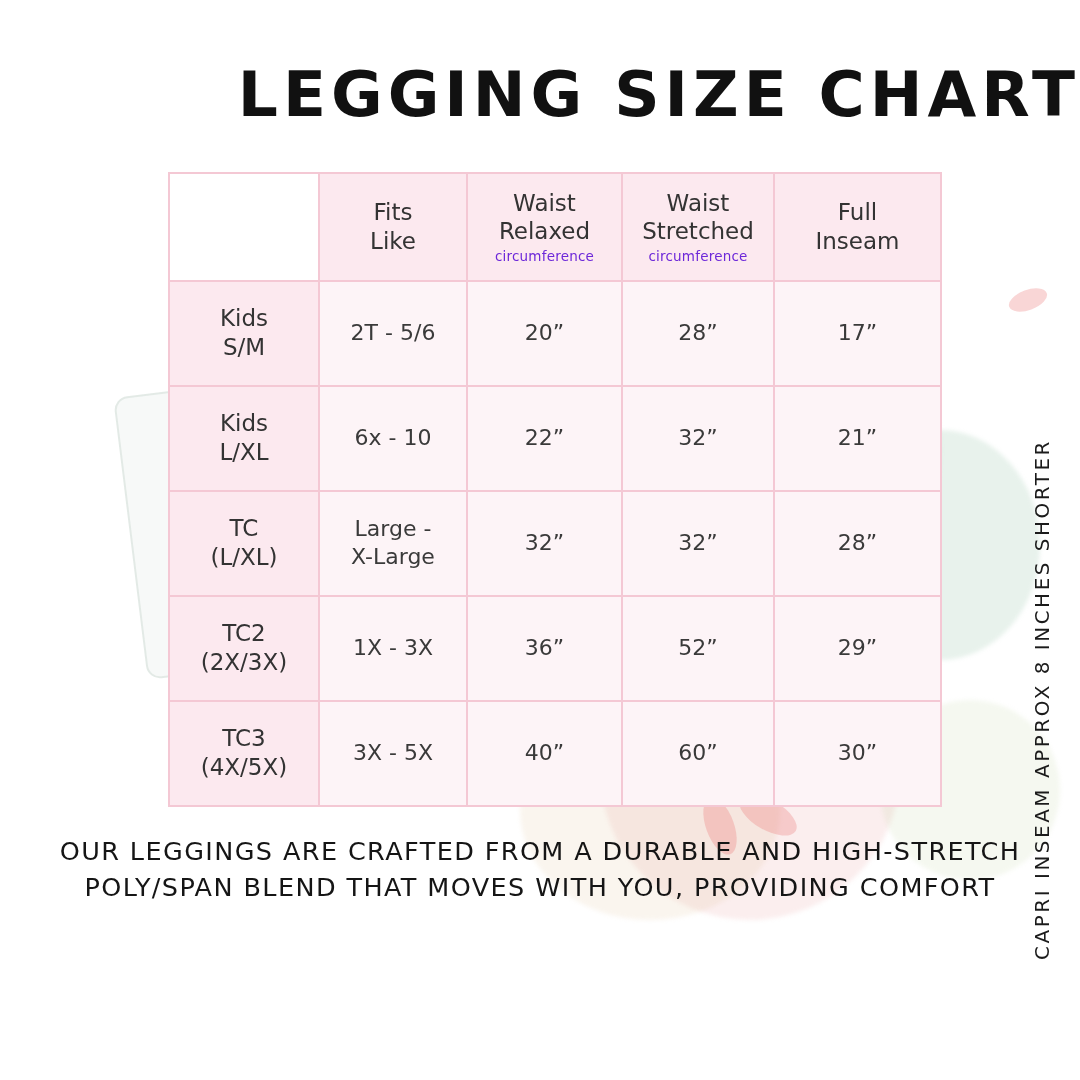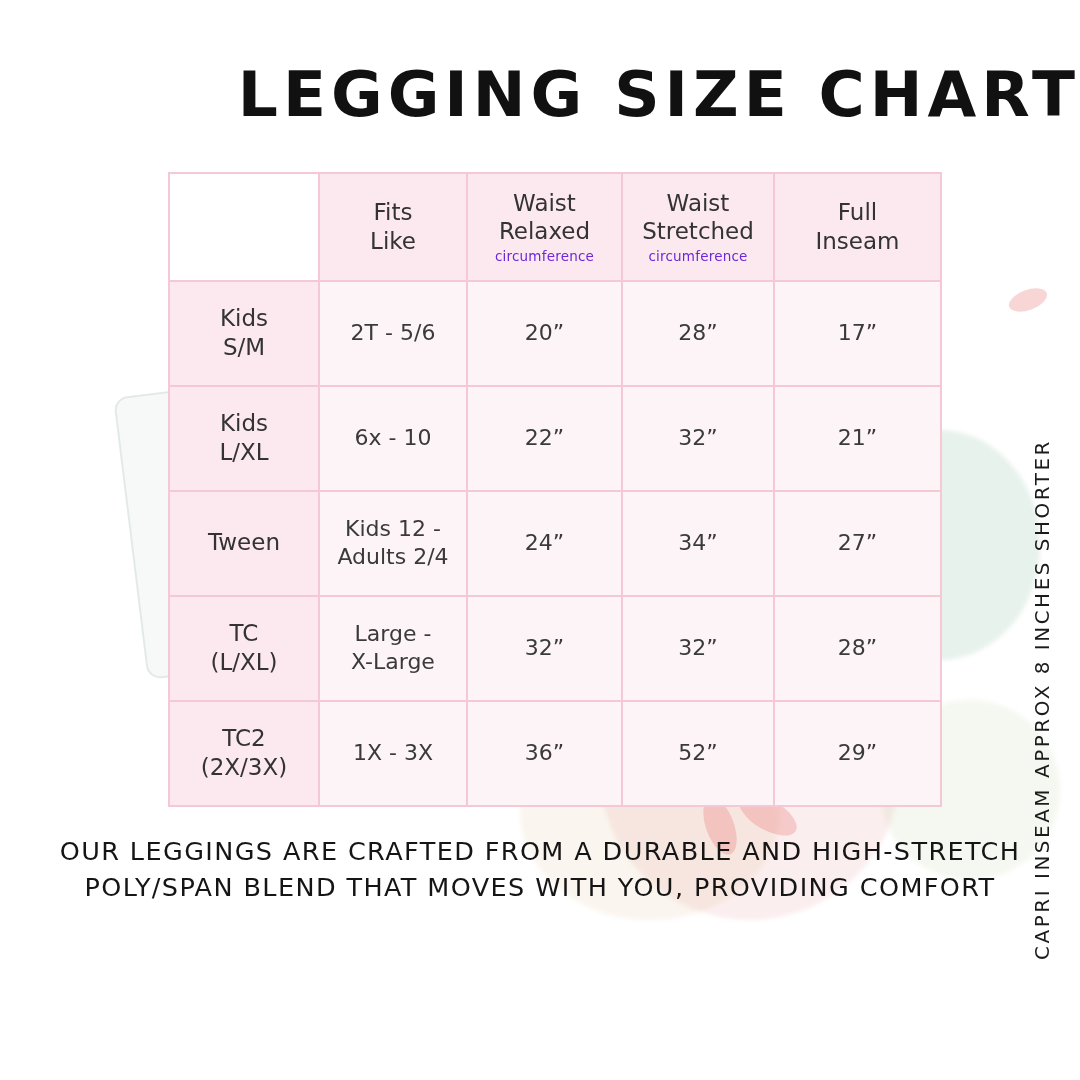--- a/index.html
+++ b/index.html
@@ -256,32 +256,20 @@
           </th>
           <td class="cell">
             <span>6x - 10</span>
           </td>
           <td class="cell num">22”</td>
           <td class="cell num">32”</td>
           <td class="cell num">21”</td>
         </tr>
         <tr>
           <th class="row-label">
-            <span>Tween</span>
-          </th>
-          <td class="cell">
-            <span>Kids 12 -</span><br>
-            <span>Adults 2/4</span>
-          </td>
-          <td class="cell num">24”</td>
-          <td class="cell num">34”</td>
-          <td class="cell num">27”</td>
-        </tr>
-        <tr>
-          <th class="row-label">
             <span>TC</span><br>
             <span>(L/XL)</span>
           </th>
           <td class="cell">
             <span>Large -</span><br>
             <span>X-Large</span>
           </td>
           <td class="cell num">32”</td>
           <td class="cell num">32”</td>
           <td class="cell num">28”</td>
@@ -290,20 +278,32 @@
           <th class="row-label">
             <span>TC2</span><br>
             <span>(2X/3X)</span>
           </th>
           <td class="cell">
             <span>1X - 3X</span>
           </td>
           <td class="cell num">36”</td>
           <td class="cell num">52”</td>
           <td class="cell num">29”</td>
+        </tr>
+        <tr>
+          <th class="row-label">
+            <span>TC3</span><br>
+            <span>(4X/5X)</span>
+          </th>
+          <td class="cell">
+            <span>3X - 5X</span>
+          </td>
+          <td class="cell num">40”</td>
+          <td class="cell num">60”</td>
+          <td class="cell num">30”</td>
         </tr>
       </tbody>
     </table>
 
     <div class="side-note">
       <span>CAPRI INSEAM APPROX 8 INCHES SHORTER</span>
     </div>
   </div>
 
   <div class="footer">

